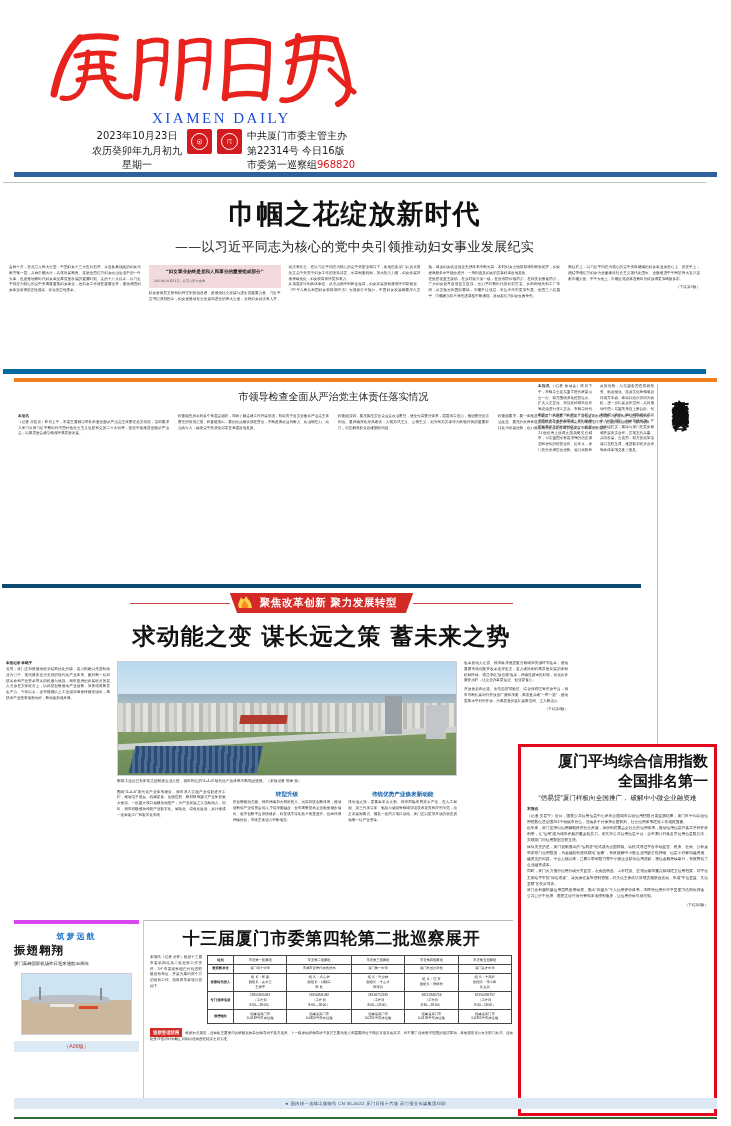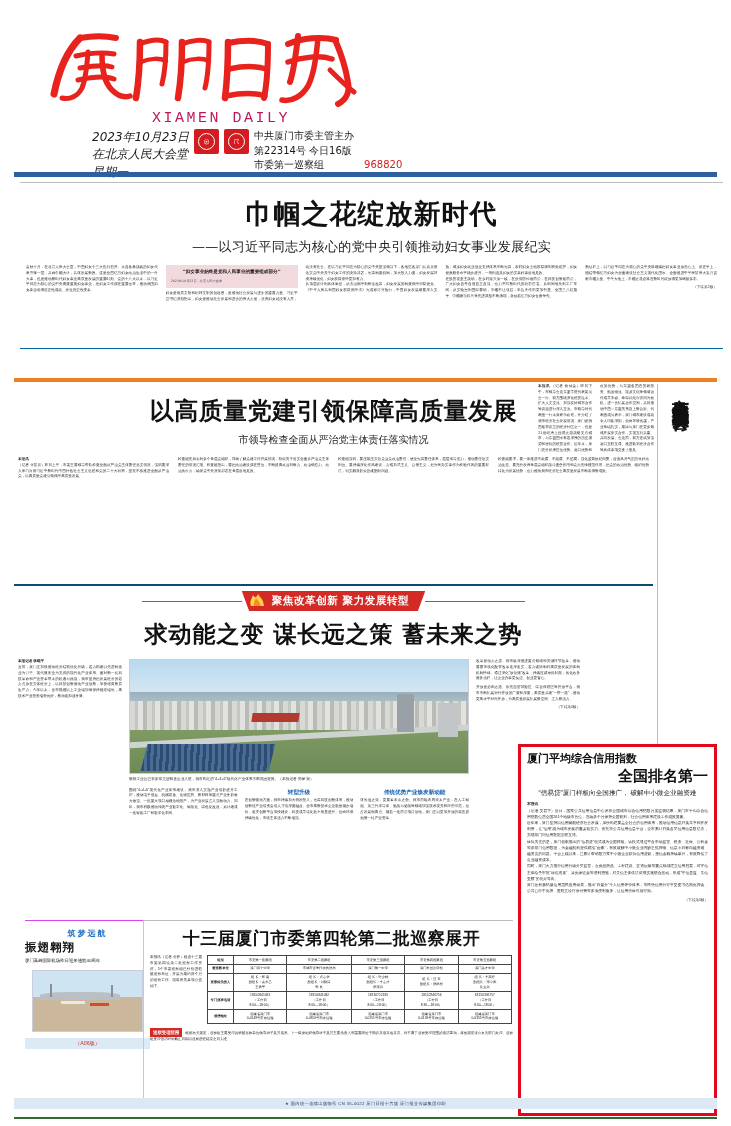--- a/index.html
+++ b/index.html
@@ -10,57 +10,57 @@
     overflow: hidden;
   }
   .page { position: relative; width: 731px; height: 1126px; background:#fff; }
 
   
   .masthead { position:relative; height:180px; }
   .logo-zone { position:absolute; left:40px; top:22px; width:330px; height:92px; }
   .logo-svg { width:330px; height:92px; display:block; }
   .latin-title {
     position:absolute; left:152px; top:110px;
-    font-size:15px; letter-spacing:2.5px; color:#be185d;
-    font-family:Liberation Mono, monospace; font-weight:400;
+    font-size:15px; letter-spacing:2.5px; color:#1d4ed8;
+    font-family:Liberation Serif, serif; font-weight:400;
   }
   .issue-block { position:absolute; left:92px; top:128px; display:flex; align-items:flex-start; gap:5px; }
   .issue-date {
-    text-align:left; font-size:12px; line-height:1.45; color:#1a1a1a; padding-top:1px;
-    font-family:"DejaVu Sans", sans-serif; white-space:nowrap;font-style:italic;
+    text-align:center; font-size:10px; line-height:1.45; color:#1a1a1a; padding-top:1px;
+    font-family:"DejaVu Sans", sans-serif; white-space:nowrap;
   }
   .seal {
     width:25px; height:25px; background:#d31b20; border-radius:2px;
     display:flex; align-items:center; justify-content:center; margin-top:1px;
   }
   .seal-inner {
     width:17px; height:17px; border-radius:50%; border:1.4px solid #fff;
     display:flex; align-items:center; justify-content:center;
     font-size:6px; color:#fff;
   }
   .seal2 .seal-inner { border-radius:50%; }
   .seal-wrap { position:relative; }
   .issue-meta {
     font-size:10px; line-height:1.45; color:#1a1a1a; padding-top:1px;
     font-family:"DejaVu Sans", sans-serif; white-space:nowrap;
   }
-  .hot { color:#d31b20;margin-left:40px; }
+  .hot { color:#d31b20; }
   .rule-blue { position:absolute; left:14px; right:14px; top:172px; height:5px; background:#2e5f9e; }
 
   
   .colbody {
     font-size:3.6px; line-height:1.62; color:#2b2b2b; text-align:justify;
     font-family:"DejaVu Sans", sans-serif;
     column-gap:7px;
   }
   .tinytext { font-size:3.6px; line-height:1.6; color:#2b2b2b; text-align:justify; }
 
   
-  .sec1 { position:absolute; left:20px; top:182px; width:703px; height:167px;
-          border-top:1px solid #bdbdbd; border-bottom:1px solid #0369a1; }
+  .sec1 { position:absolute; left:3px; top:182px; width:703px; height:192px;
+          border-top:1px solid #bdbdbd; border-bottom:5px solid #0369a1; }
   .h1-main {
     text-align:center; font-size:27px; font-weight:bold; letter-spacing:1px;
     color:#111; margin-top:13px; font-family:"DejaVu Sans", sans-serif;
   }
   .h1-sub {
     text-align:center; font-size:13px; color:#222; margin-top:6px; letter-spacing:0.3px;
     font-family:"DejaVu Sans", sans-serif;
   }
   .sec1-cols { margin-top:9px; padding:0 6px; column-count:5; column-gap:8px; height:118px; }
   .quotebox {
@@ -88,22 +88,22 @@
   .vert-headline {
     writing-mode:vertical-rl; text-orientation:upright;
     font-size:17px; font-weight:bold; line-height:1.06; color:#111;
     letter-spacing:1px; height:330px; margin-left:14px; margin-top:2px;
     font-family:"DejaVu Sans", sans-serif;
   }
   .vert-col2 { position:absolute; left:538px; top:384px; width:116px; height:362px; }
   .vert-col2 .colbody { column-count:2; column-gap:8px; height:356px; }
 
   
-  .sec3 { position:absolute; left:14px; top:584px; width:639px; height:332px;
-          border-top:2px solid #0c4a6e; }
+  .sec3 { position:absolute; left:2px; top:584px; width:639px; height:332px;
+          border-top:4px solid #0c4a6e; }
   .ribbon-row { display:flex; align-items:center; justify-content:center; margin-top:5px; }
   .ribbon-line { flex:1; height:1px; background:#c9443c; max-width:100px; }
   .ribbon {
     background:#d42a26; color:#fff; font-size:10.5px; font-weight:bold;
     padding:3px 16px 3px 30px; letter-spacing:0.6px; position:relative;
     clip-path: polygon(0 0, 100% 0, 96% 100%, 4% 100%);
     font-family:"DejaVu Sans", sans-serif;
   }
   .flame { position:absolute; left:6px; top:2px; width:19px; height:13px; }
   .h3-main {
@@ -139,31 +139,31 @@
   .photo-cap { font-size:3.7px; color:#2b2b2b; margin-top:3px; line-height:1.5; text-align:justify; }
   .s3mid .sub-cols { column-count:3; column-gap:7px; margin-top:5px; height:120px; }
   .minihead { font-size:5.6px; font-weight:bold; color:#0e5ba8; margin:2px 0 2px; text-align:center; }
   .byline { font-size:3.6px; font-weight:bold; color:#111; margin-bottom:2px; }
 
   
   .redbox {
     position:absolute; left:518px; top:744px; width:199px; height:372px;
     border:3px solid #e2071c; background:#fff; padding:5px 6px;
   }
-  .rb-h1 { text-align:left; font-size:11px; font-weight:bold; color:#111; line-height:1.25;
+  .rb-h1 { text-align:right; font-size:15px; font-weight:bold; color:#111; line-height:1.25;
            font-family:"DejaVu Sans", sans-serif; }
   .rb-h2 { text-align:right; font-size:15px; font-weight:bold; color:#111; line-height:1.2; margin-top:1px;
            font-family:"DejaVu Sans", sans-serif; }
   .rb-sub { text-align:center; font-size:6.6px; color:#222; margin-top:3px; line-height:1.45; }
   .rb-body { column-count:1; margin-top:4px; font-size:3.75px; line-height:1.66; text-align:justify; color:#2b2b2b; }
   .rb-jump { text-align:right; font-size:3.6px; color:#333; margin-top:3px; }
 
   
-  .sec4 { position:absolute; left:25px; top:920px; width:125px; height:185px;
-          border-top:1px solid #d946ef; }
+  .sec4 { position:absolute; left:14px; top:920px; width:125px; height:185px;
+          border-top:4px solid #d946ef; }
   .s4-k1 { text-align:center; font-size:8px; color:#1f6fc4; font-weight:bold; margin-top:7px; letter-spacing:2px; }
   .s4-k2 { text-align:left; font-size:11.5px; color:#111; font-weight:bold; letter-spacing:1px; margin-top:1px;
            font-family:"DejaVu Sans", sans-serif; }
   .s4-lead { font-size:4.4px; line-height:1.55; color:#1a1a1a; margin-top:3px; text-align:justify; }
   .s4-photo {
     width:111px; height:62px; margin:5px auto 0; border:1px solid #ccd;
     background:linear-gradient(#cfe4f2 0 44%, #cbb89c 44% 100%); position:relative; overflow:hidden;
   }
   .s4-photo .terminal { position:absolute; left:6%; top:36%; width:74%; height:13%;
     background:#b9bfc4; border-radius:40% 40% 0 0; }
@@ -240,21 +240,21 @@
           <path d="M290,48 C298,56 306,64 314,70" stroke-width="5"></path>
         </g>
       </svg>
     </div>
 
     <div class="latin-title">XIAMEN  DAILY</div>
 
     <div class="issue-block">
       <div class="issue-date">
         <div>2023年10月23日</div>
-        <div>在北京人民大会堂</div>
+        <div>农历癸卯年九月初九</div>
         <div>星期一</div>
       </div>
       <div class="seal seal-wrap">
         <div class="seal-inner">⦿</div>
       </div>
       <div class="seal seal-wrap seal2">
         <div class="seal-inner">☈</div>
       </div>
       <div class="issue-meta">
         <div>中共厦门市委主管主办</div>
@@ -280,21 +280,20 @@
       <p>从顶层设计到具体举措，从法治保障到民生改善，妇女发展的制度保障日益健全。《中华人民共和国妇女权益保障法》完成修订并施行，中国妇女发展纲要深入实施，城乡妇女就业创业支持体系不断完善，农村妇女土地权益得到有效维护，妇女健康服务水平稳步提升，一系列惠及妇女的实事好事落地见效。</p>
       <p>在脱贫攻坚主战场，在乡村振兴第一线，在疫情防控最前沿，在科技创新最前沿，广大妇女自尊自信自立自强，奋力书写新时代的精彩答卷。从田间地头到工厂车间，从实验室到国际赛场，巾帼不让须眉，半边天作用更加彰显。全国三八红旗手、巾帼建功标兵等先进典型不断涌现，激励着亿万妇女奋勇争先。</p>
       <p>新征程上，以习近平同志为核心的党中央将继续把妇女事业放在心上、抓在手上，团结带领亿万妇女为全面建设社会主义现代化国家、全面推进中华民族伟大复兴贡献巾帼力量。中华大地上，巾帼之花必将在新时代绽放得更加绚丽多彩。</p>
       <div class="jumpnote">（下转第2版）</div>
     </div>
   </div>
 
   <div class="orange-bar"></div>
 
   <div class="sec2">
-    <div class="h2-main">以高质量党建引领保障高质量发展</div>
     <div class="h2-sub">市领导检查全面从严治党主体责任落实情况</div>
     <div class="sec2-cols colbody">
       <p><b>本报讯</b></p>
       <p>（记者 蓝碧霞）昨日上午，市委主要领导带队检查全面从严治党主体责任落实情况，强调要深入学习贯彻习近平新时代中国特色社会主义思想和党的二十大精神，坚定不移推进全面从严治党，以高质量党建引领保障高质量发展。</p>
       <p>检查组先后来到多个基层党组织，详细了解党建工作开展情况，听取关于落实全面从严治党主体责任的情况汇报。检查组指出，要把政治建设摆在首位，不断提高政治判断力、政治领悟力、政治执行力，确保党中央决策部署在基层落地见效。</p>
       <p>检查组强调，要压紧压实管党治党政治责任，健全完善责任体系，层层传导压力，推动责任落实到位。要持续深化作风建设，力戒形式主义、官僚主义，把为民办实事作为检验作风的重要标尺，切实解决群众急难愁盼问题。</p>
       <p>检查组要求，要一体推进不敢腐、不能腐、不想腐，强化监督执纪问责，营造风清气正的良好政治生态。要充分发挥基层党组织战斗堡垒作用和党员先锋模范作用，把党的政治优势、组织优势转化为发展优势，奋力推动我市经济社会高质量发展不断取得新成效。</p>
     </div>
   </div>
 

